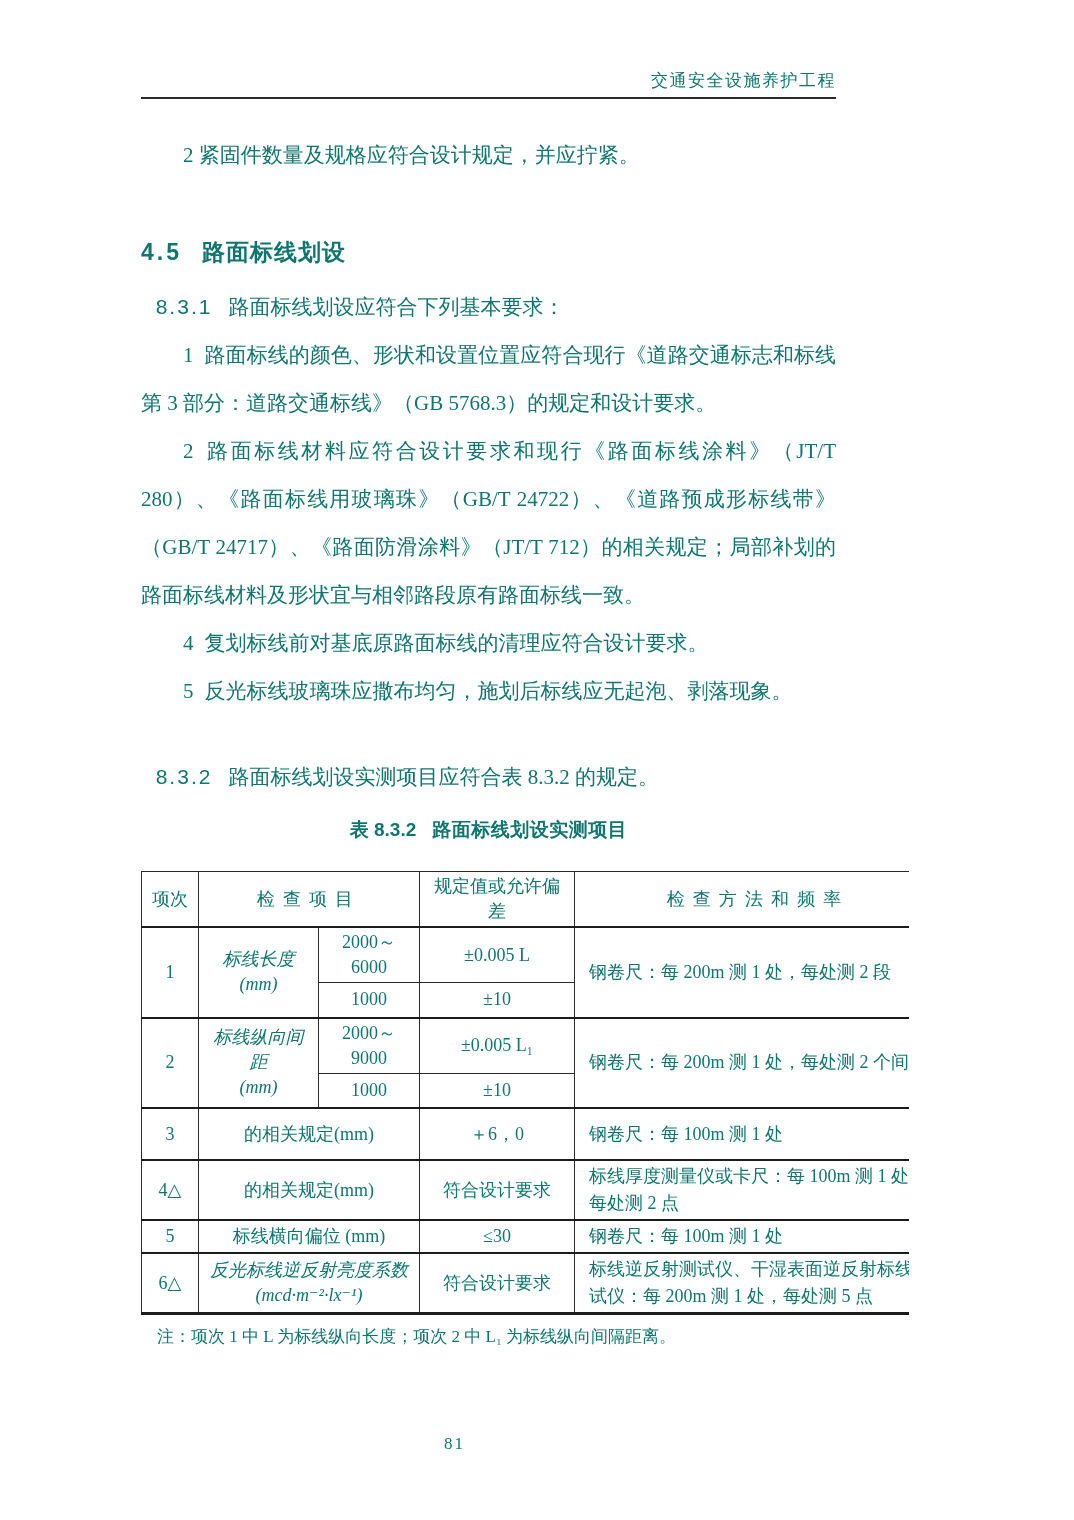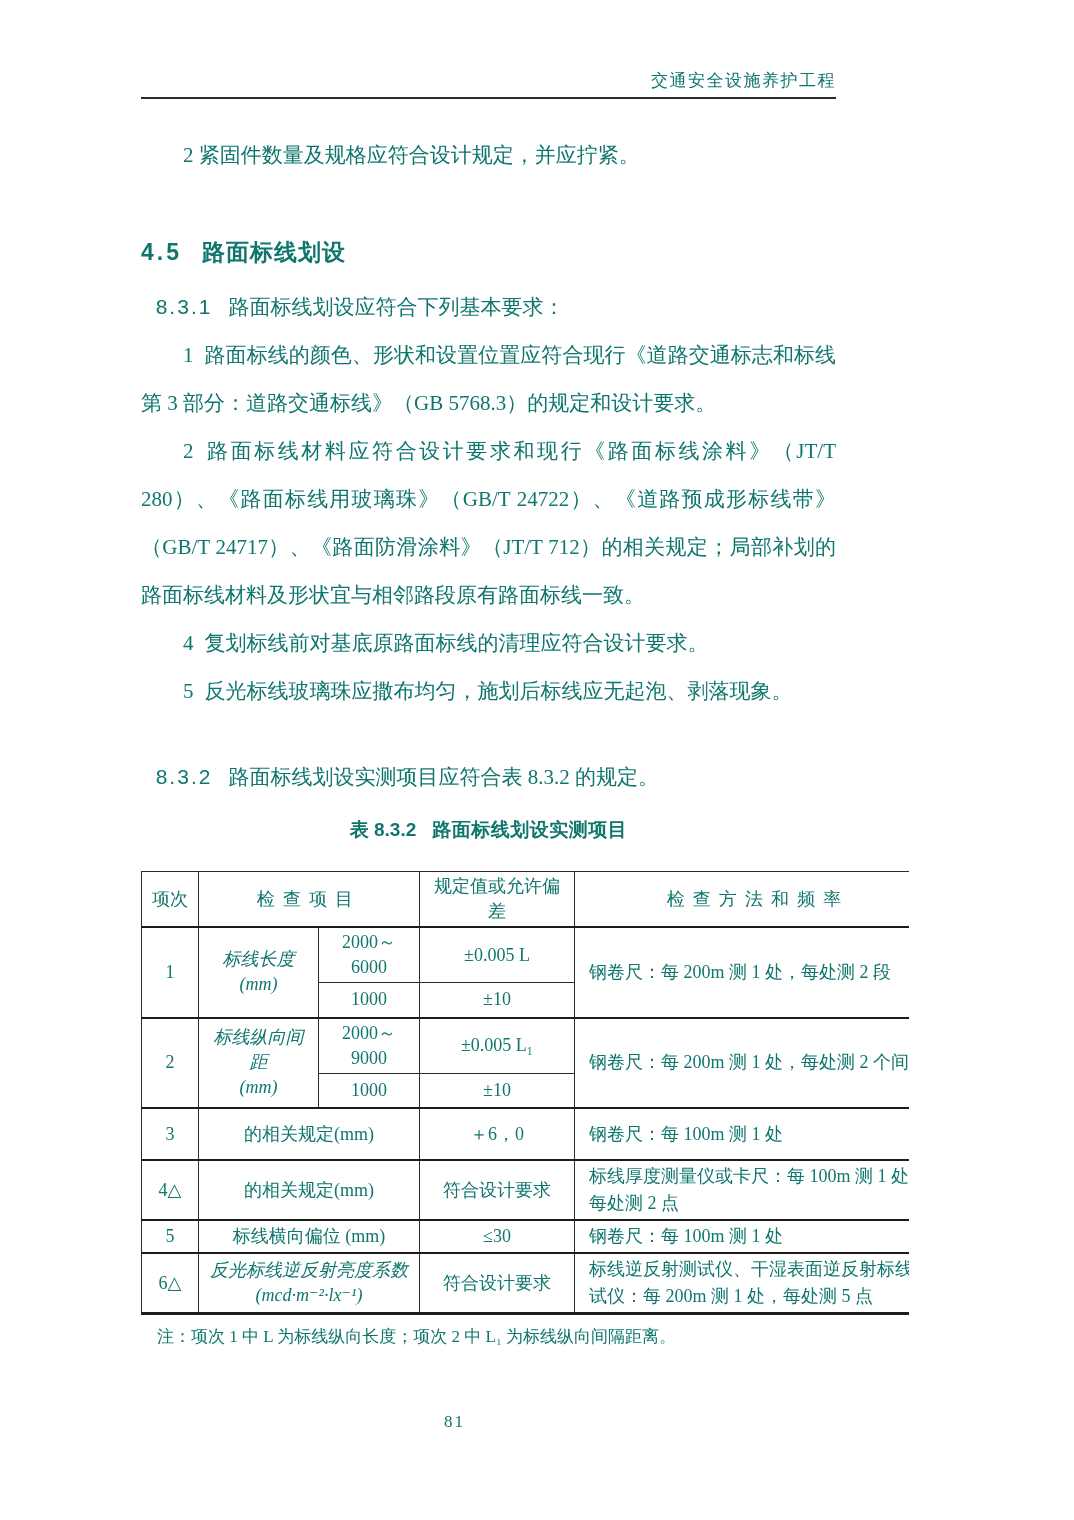--- a/index.html
+++ b/index.html
@@ -93,21 +93,21 @@
   .h-tall td{height:56px;}
   .h-short td{height:33px;}
   .spec td.method{text-align:left;padding-left:14px;line-height:27px;}
   .spec td.pre{white-space:pre-line;line-height:25px;font-style:italic;}
   
   .tbl-note{
     margin:10px 0 0 16px;
     font-size:17px;line-height:24px;
   }
   .page-number{
-    position:absolute;left:0;right:0;bottom:88px;
+    position:absolute;left:0;right:0;bottom:66px;
     text-align:center;
     font-size:17px;letter-spacing:2px;
   }
 </style>
 </head>
 <body>
 
 <div class="page">
 
   <header>

